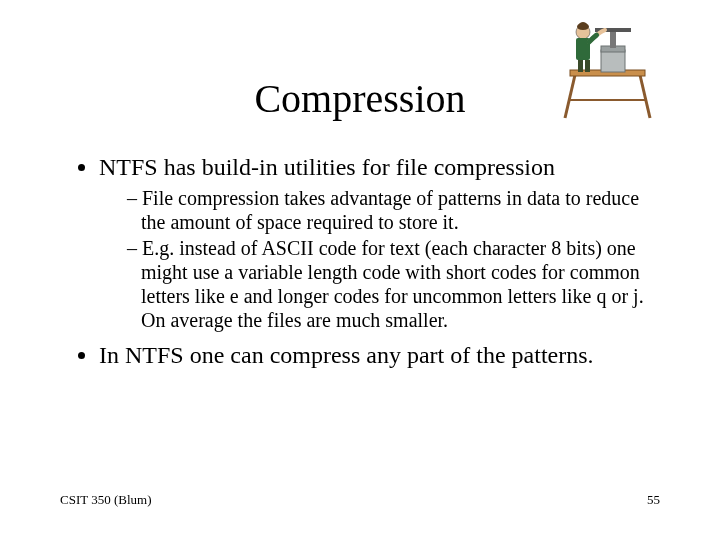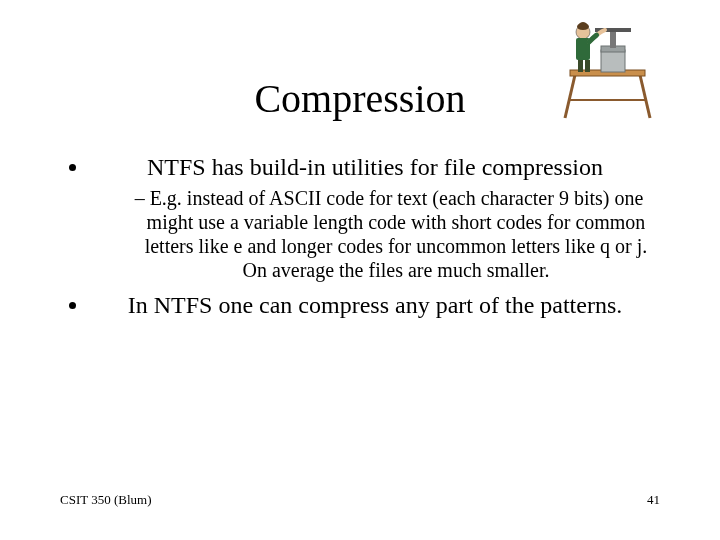--- a/index.html
+++ b/index.html
@@ -22,24 +22,23 @@
   }
   .title {
     text-align: center;
     font-size: 40px;
     margin: 35px 0 30px 0;
     font-weight: normal;
   }
   ul.top {
     list-style: disc;
     padding-left: 30px;
-    margin: 0;
+    margin: 9px;
     font-size: 24px;
     line-height: 1.25;
-    text-align: center;
   }
   ul.top > li {
     margin-bottom: 6px;
   }
   ul.sub {
     list-style: none;
     padding-left: 28px;
     margin: 4px 0 8px 0;
     font-size: 20px;
     line-height: 1.2;
@@ -101,21 +100,22 @@
     <path d="M34 22 Q44 12 50 10" stroke="#e6c29a" stroke-width="4" fill="none" stroke-linecap="round"></path>
     <path d="M34 22 Q44 12 50 10" stroke="#2f6a3a" stroke-width="5" fill="none" stroke-linecap="round" stroke-dasharray="10 100"></path>
   </svg>
 
   <h1 class="title">Compression</h1>
 
   <ul class="top">
     <li>
       <span>NTFS has build-in utilities for file compression</span>
       <ul class="sub">
-        <li>E.g. instead of ASCII code for text (each character 9 bits) one might use a variable length code with short codes for common letters like e and longer codes for uncommon letters like q or j.  On average the files are much smaller.</li>
+        <li>File compression takes advantage of patterns in data to reduce the amount of space required to store it.</li>
+        <li>E.g. instead of ASCII code for text (each character 8 bits) one might use a variable length code with short codes for common letters like e and longer codes for uncommon letters like q or j.  On average the files are much smaller.</li>
       </ul>
     </li>
     <li>In NTFS one can compress any part of the patterns.</li>
   </ul>
 
   <div class="footer-left">CSIT 350 (Blum)</div>
-  <div class="footer-right">41</div>
+  <div class="footer-right">55</div>
 </div>
 
 </body></html>

